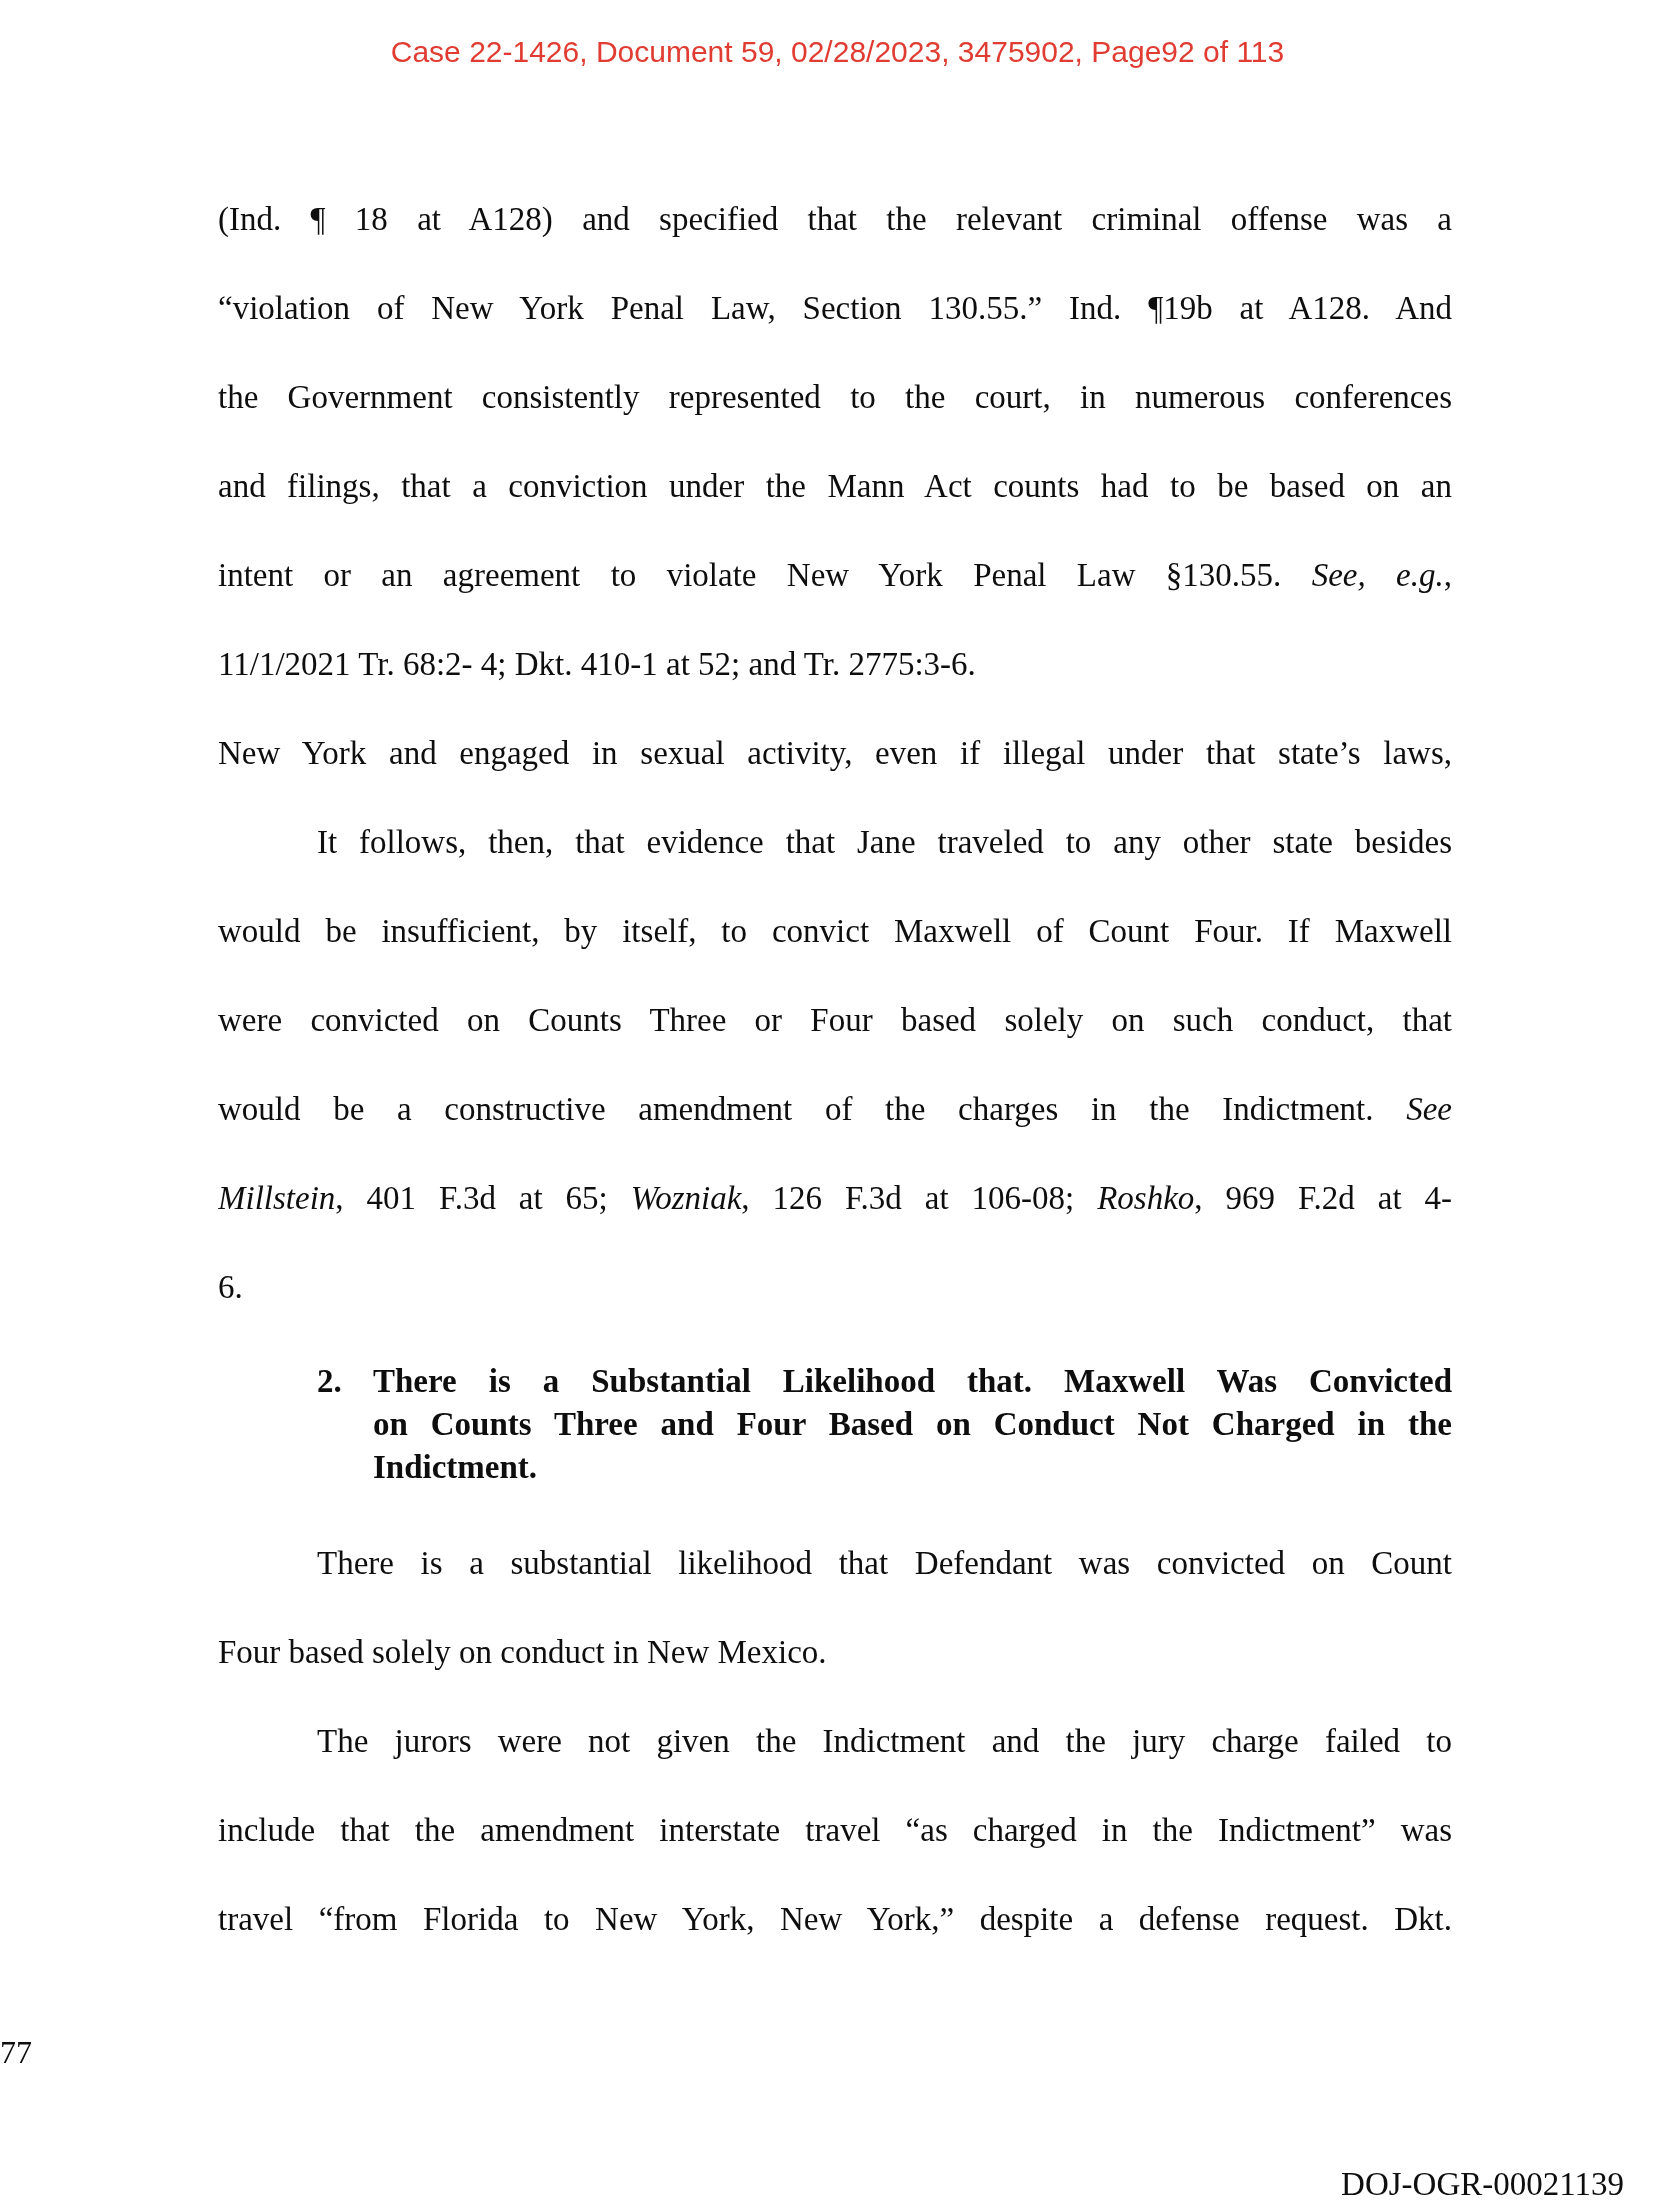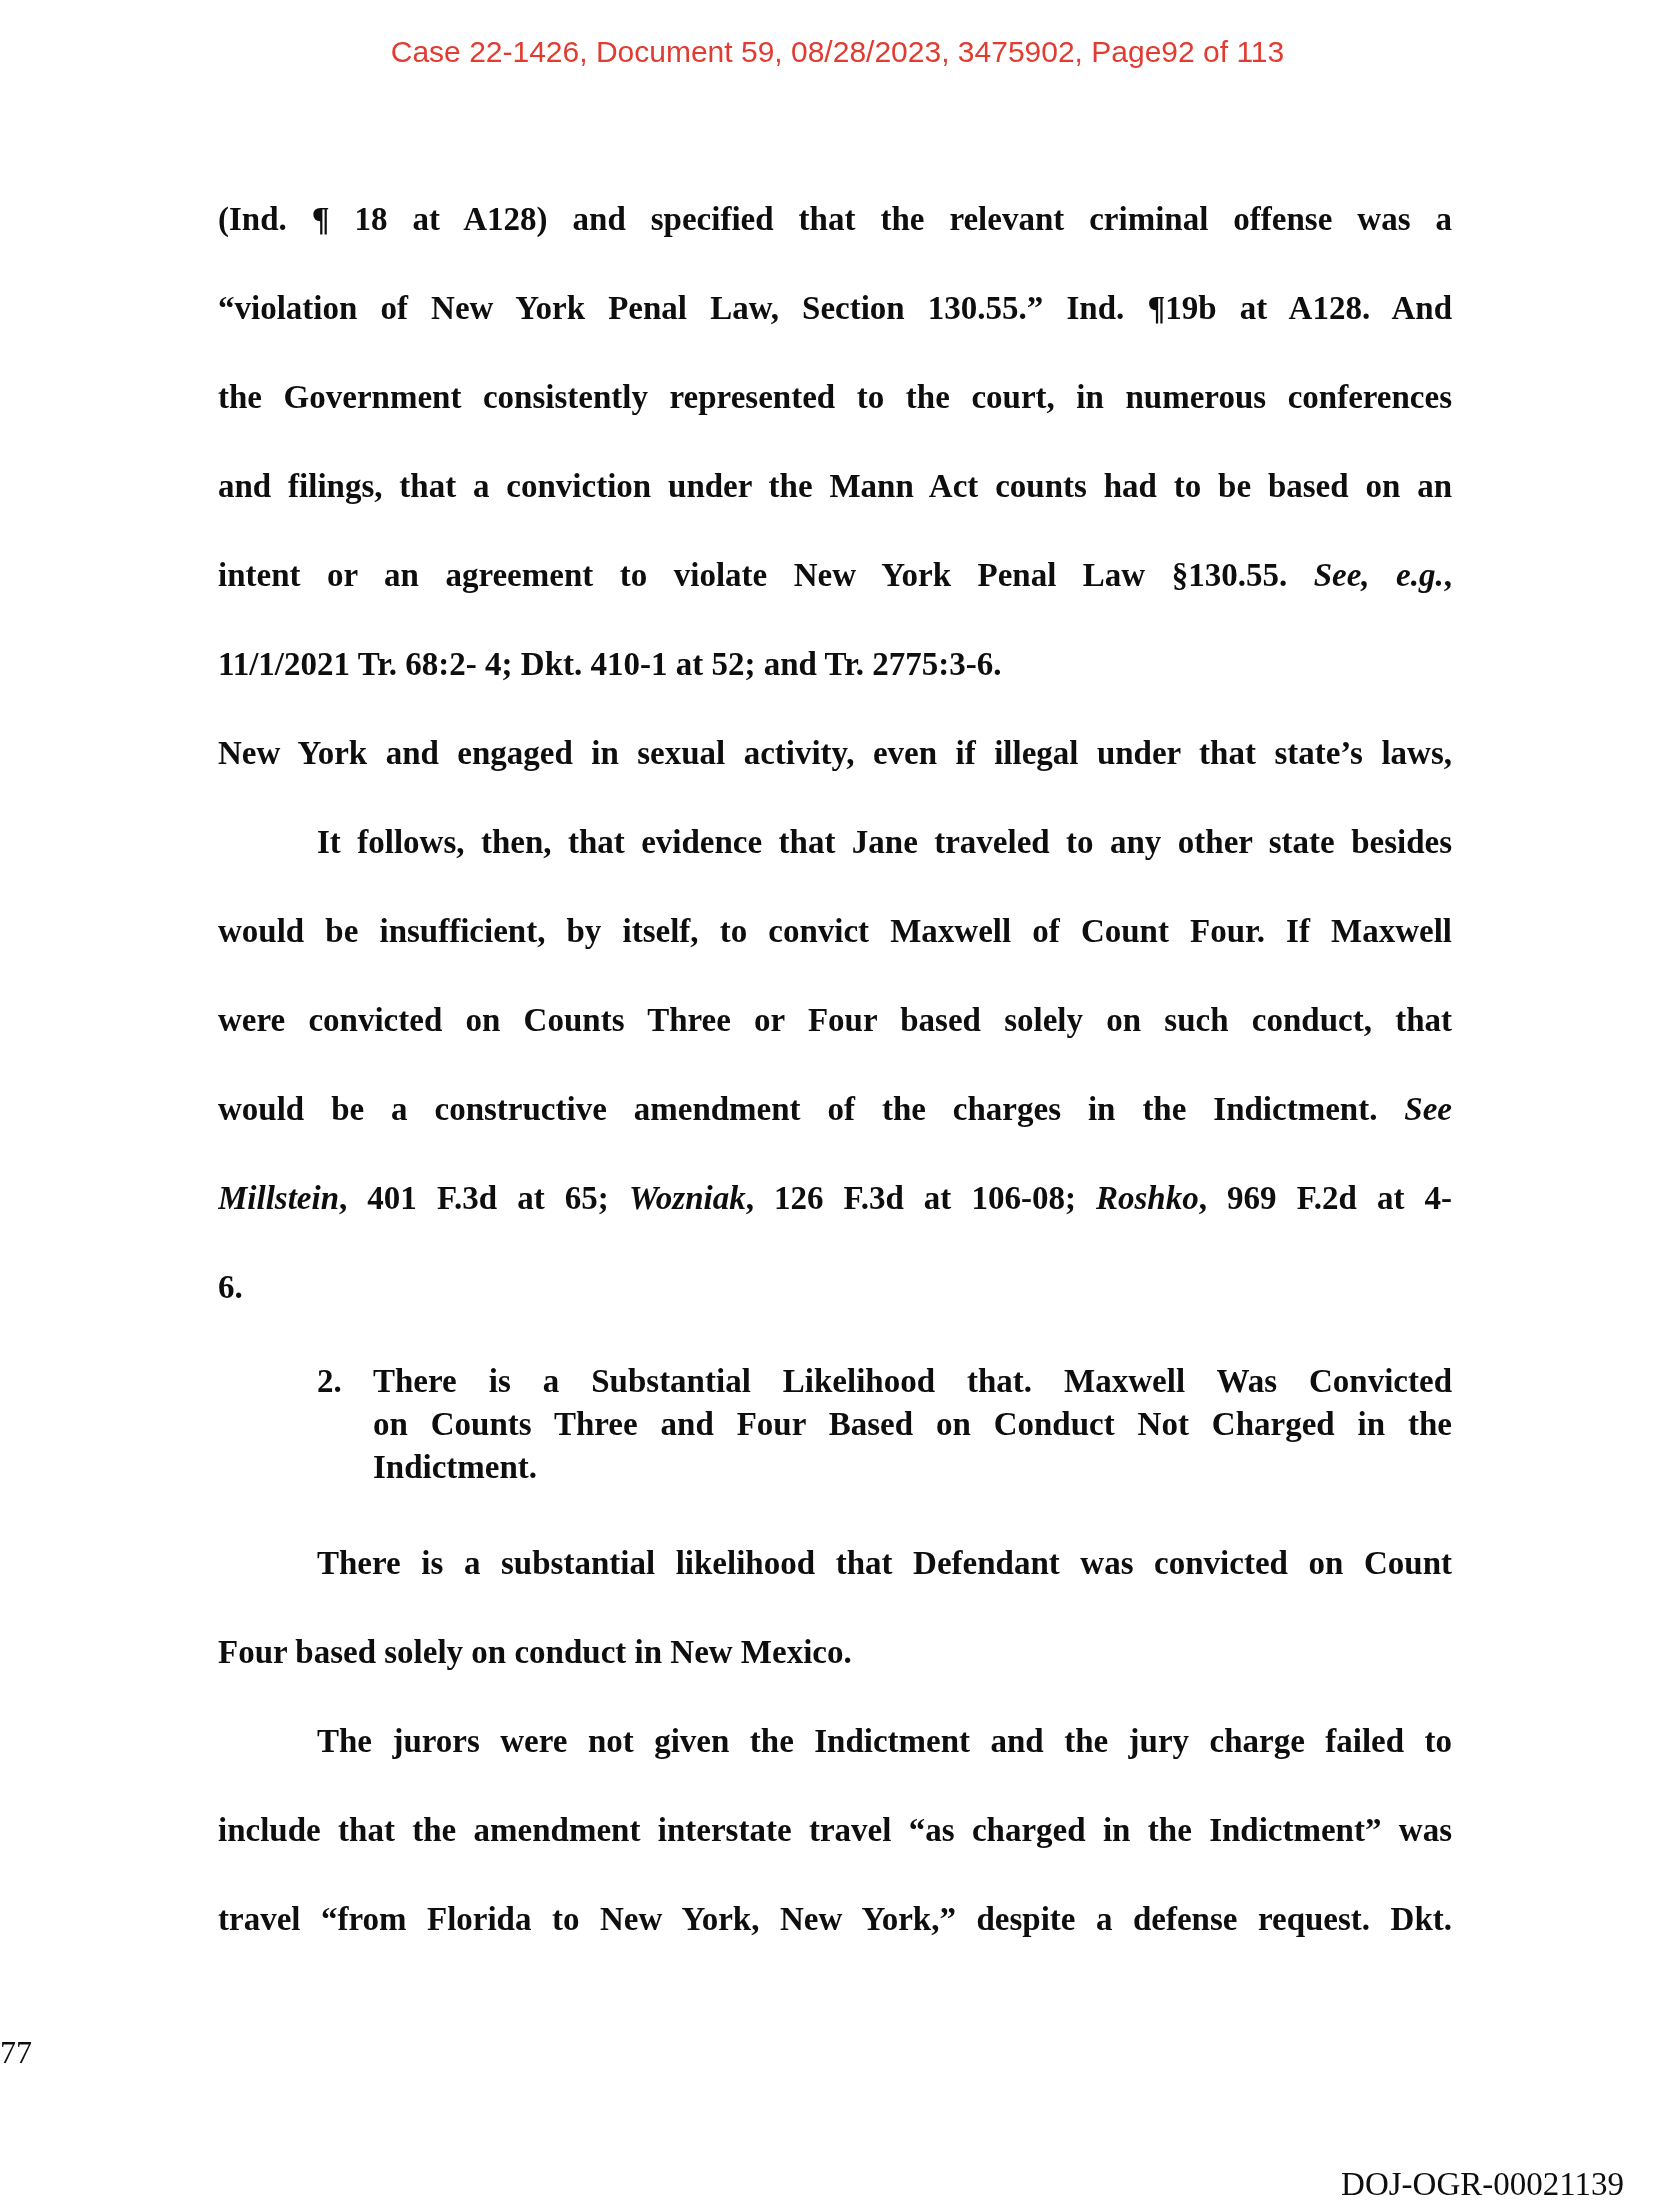--- a/index.html
+++ b/index.html
@@ -21,21 +21,21 @@
     text-align:center;
     font-family:"Liberation Sans","DejaVu Sans",sans-serif;
     font-size:30px;line-height:34px;
     color:var(--stamp-color);
   }
   .content{
     position:absolute;left:218px;top:175px;width:1234px;
     font-size:33px;line-height:89px;
     text-align:justify;
   }
-  .para{margin:0;font-weight:bold;}
+  .para{margin:0;}
   .line{
     text-align:justify;
     height:89px;
     overflow:hidden;
   }
   .line.j{text-align-last:justify;}
   .line.ind{text-indent:99px;}
   .it{font-style:italic;}
   .heading{
     position:relative;
@@ -56,21 +56,21 @@
     position:absolute;top:2166px;right:51px;
     font-family:Liberation Serif, serif;
     font-size:33px;line-height:37px;
     letter-spacing:0px;
   }
 </style>
 </head>
 <body>
 
 <div class="page">
-  <div class="stamp">Case 22-1426, Document 59, 08/28/2023, 3475902, Page92 of 113</div>
+  <div class="stamp">Case 22-1426, Document 59, 02/28/2023, 3475902, Page92 of 113</div>
 
   <div class="content">
       <div class="para">
         <div class="line j"><span>(Ind. ¶ 18 at A128) and specified that the relevant criminal offense was a</span></div>
         <div class="line j"><span>“violation of New York Penal Law, Section 130.55.” Ind. ¶19b at A128. And</span></div>
         <div class="line j"><span>the Government consistently represented to the court, in numerous conferences</span></div>
         <div class="line j"><span>and filings, that a conviction under the Mann Act counts had to be based on an</span></div>
         <div class="line j"><span>intent or an agreement to violate New York Penal Law §130.55. </span><span class="it">See, e.g.</span><span>,</span></div>
         <div class="line"><span>11/1/2021 Tr. 68:2- 4; Dkt. 410-1 at 52; and Tr. 2775:3-6.</span></div>
       </div>

